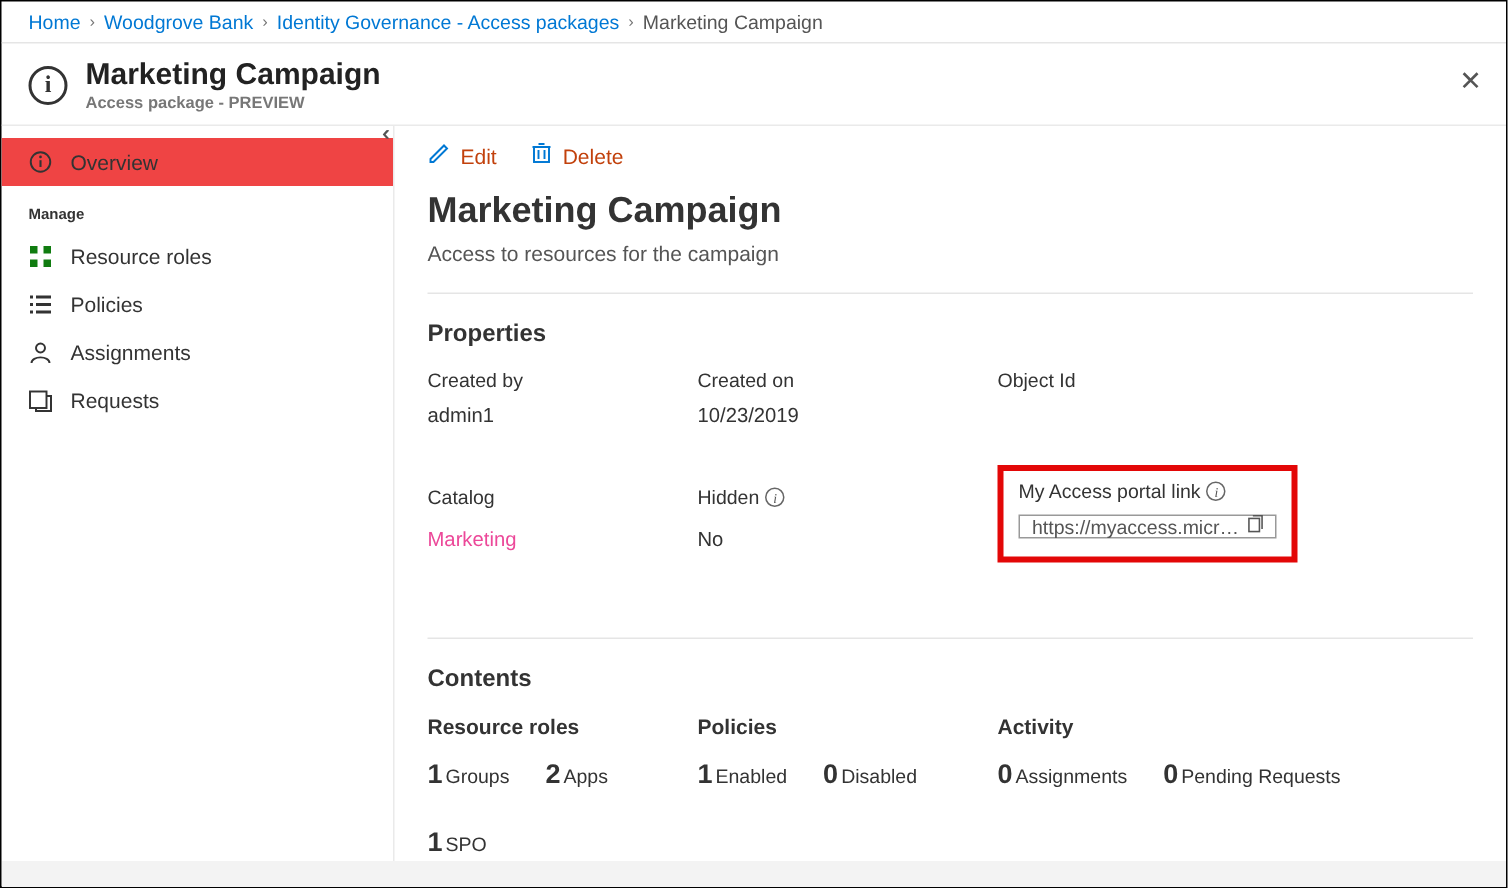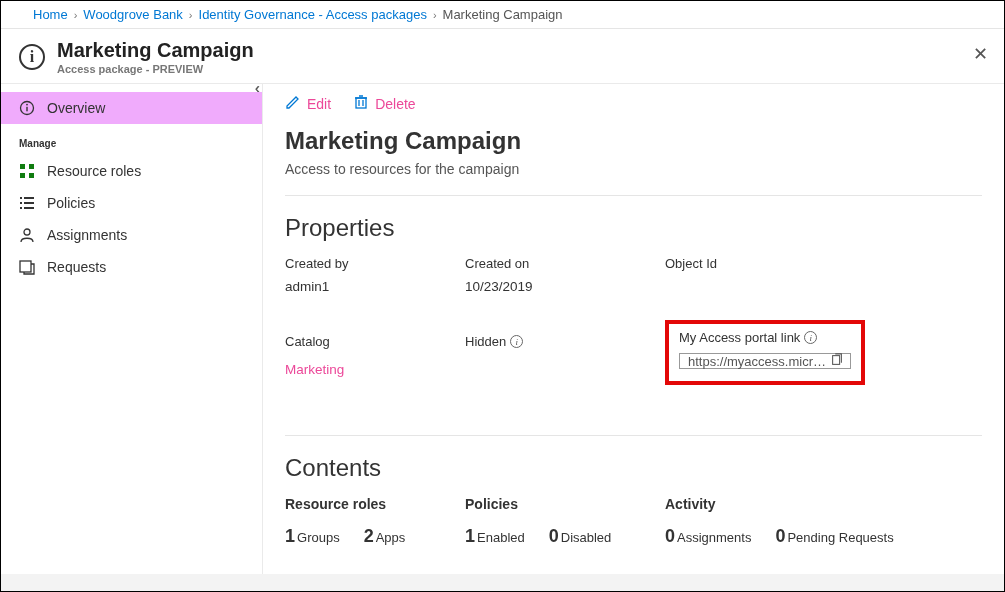--- a/index.html
+++ b/index.html
@@ -10,21 +10,21 @@
       background: #fff;
       width: 1005px;
       height: 592px;
       overflow: hidden;
       position: relative;
       border: 1px solid #000;
     }
     .breadcrumb {
       display: flex;
       align-items: center;
-      padding: 6px 32px;
+      padding: 6px 18px;
       gap: 6px;
       font-size: 13px;
       border-bottom: 1px solid #e5e5e5;
     }
     .breadcrumb .bc-link { color: #0078d4; cursor: pointer; }
     .breadcrumb .bc-sep { color: #767676; font-size: 11px; }
     .breadcrumb .bc-current { color: #555; }
     .page-header {
       display: flex;
       align-items: center;
@@ -61,47 +61,47 @@
       font-size: 14px; color: #555; cursor: pointer;
       letter-spacing: -4px;
     }
     .side-item {
       display: flex; align-items: center;
       padding: 8px 18px; gap: 12px;
       cursor: pointer;
       font-size: 14px;
       color: #333;
     }
-    .side-item.selected { background: #f0abfc; }
+    .side-item.selected { background: #ef4444; }
     .side-icon { width: 16px; height: 16px; display:flex; align-items:center; justify-content:center; color:#333; }
     .side-icon svg { width:16px; height:16px; }
     .side-heading {
       padding: 14px 18px 6px; font-weight: 600; font-size: 10px; color:#333;
     }
     .main {
       flex: 1;
       overflow: auto;
       padding: 0 0 20px 0;
     }
     .toolbar {
       display: flex; gap: 22px;
       padding: 10px 22px;
       align-items: center;
     }
     .tool-btn {
       display: flex; align-items: center; gap: 6px;
       background: none; border: none; cursor: pointer;
-      font-size: 14px; color: #ec4899;
+      font-size: 14px; color: #c2410c;
     }
     .tool-btn svg { width:16px; height:16px; }
     .content { padding: 4px 22px; }
     .content h2.page-title { font-size: 24px; font-weight: 700; margin-bottom: 6px; }
     .content .desc { font-size: 14px; color: #555; margin-bottom: 18px; }
     hr.sep { border: none; border-top: 1px solid #e5e5e5; margin: 0 0 18px 0; }
-    .section-heading { font-size: 24px; font-weight: 400; margin-bottom: 14px; }
+    .section-heading { font-size: 16px; font-weight: 700; margin-bottom: 14px; }
     .prop-grid {
       display: grid;
       grid-template-columns: 180px 200px 200px;
       row-gap: 8px;
       column-gap: 0;
       margin-bottom: 22px;
     }
     .prop-label { font-size: 13px; color: #333; display:flex; align-items:center; gap:4px;text-align:center;}
     .prop-value { font-size: 13.5px; color: #333; }
     .prop-value.link { color: #ec4899; cursor: pointer; }
@@ -297,20 +297,21 @@
                       <rect x="3" y="3" width="8" height="10" fill="none" stroke="#555" stroke-width="1.2"></rect>
                       <path d="M6 1 L13 1 L13 11" fill="none" stroke="#555" stroke-width="1.2"></path>
                     </svg>
                 </span>
               </button>
             </div>
           </div>
         </div>
 
         <div class="prop-value link">Marketing</div>
+        <div class="prop-value">No</div>
       </div>
 
       <div style="height:28px;"></div>
       <hr class="sep">
 
       <h3 class="section-heading">Contents</h3>
 
       <div class="contents-cols">
         <div class="col-head">Resource roles</div>
         <div class="col-head">Policies</div>

